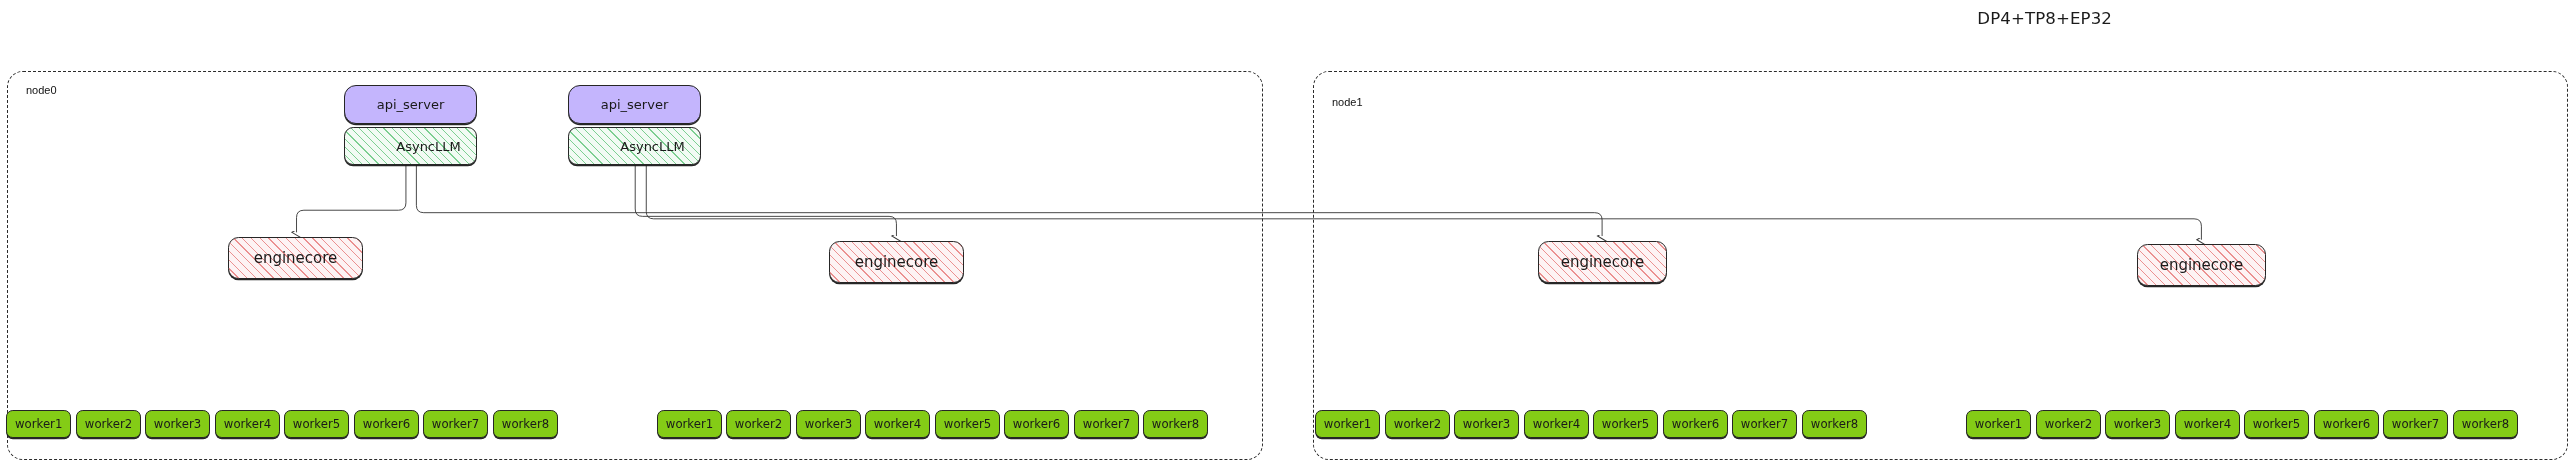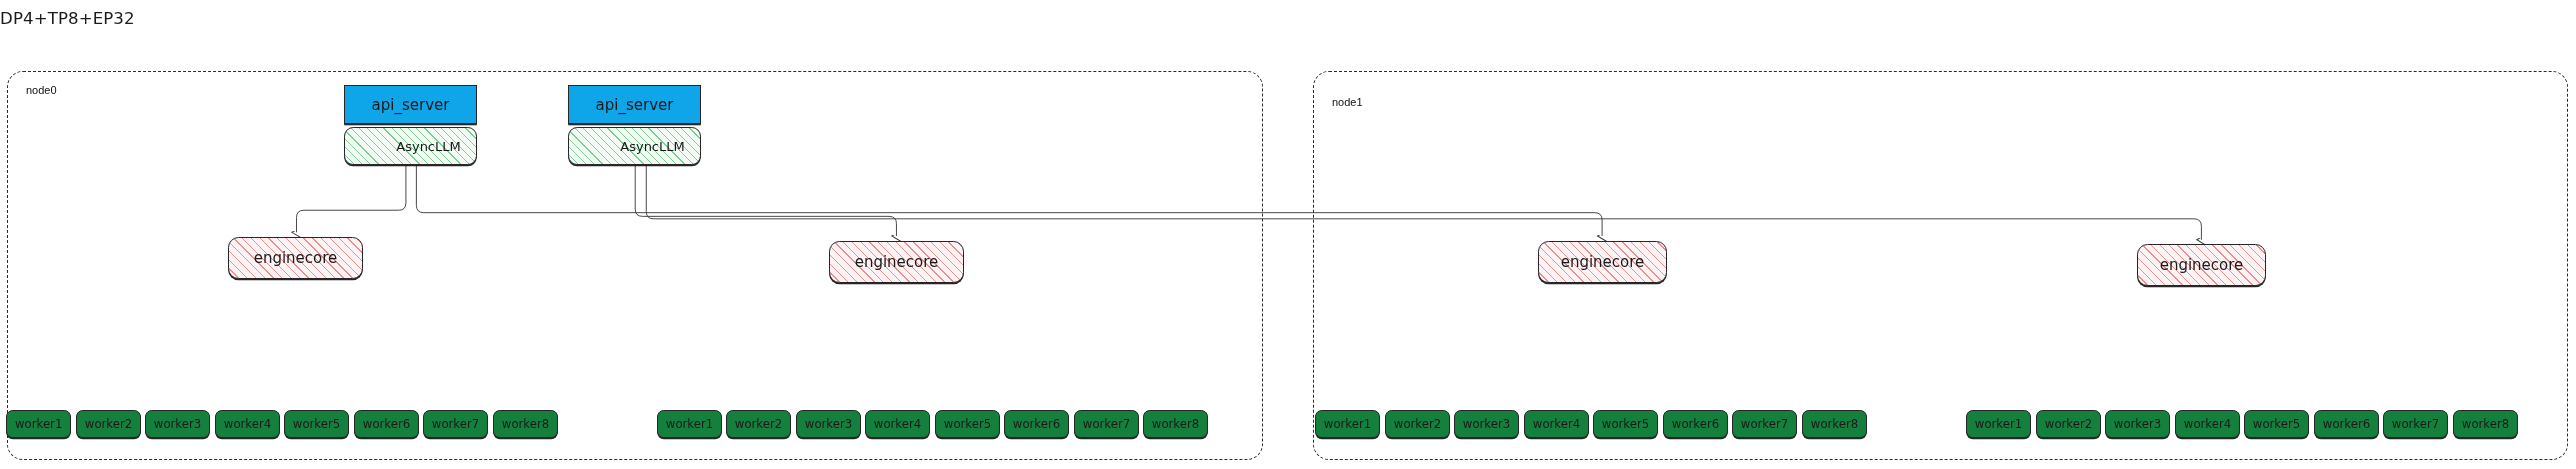--- a/index.html
+++ b/index.html
@@ -3,21 +3,21 @@
 <meta charset="utf-8">
 <style>
   html,body{margin:0;padding:0;background:#ffffff;}
   body{width:2576px;height:469px;position:relative;overflow:hidden;
        font-family:"DejaVu Sans",sans-serif;}
 
   #stage{position:absolute;left:0;top:0;width:2576px;height:469px;}
 
   
   .title{
-    position:absolute;left:0;top:8.6px;width:2112px;text-align:left;
+    position:absolute;left:0;top:8.6px;width:2112px;text-align:right;
     font-family:"DejaVu Sans",sans-serif;
     font-size:16.6px;color:#1b1b1b;letter-spacing:0.1px;
   }
 
   
   .node-box{
     position:absolute;
     border:1.4px dashed #2b2b2b;
     border-radius:16px;
     background:transparent;
@@ -36,23 +36,23 @@
     border:1.4px solid #262626;
     border-radius:8px;
     display:flex;align-items:center;justify-content:center;
     color:#1a1a1a;
     background:#ffffff;
     box-shadow:0 1.5px 0 -0.2px rgba(20,20,20,.92);
     white-space:nowrap;
   }
 
   .nd.api{
-    border-radius:0;
-    font-size:15px;
-    background:#0ea5e9;
+    border-radius:12px;
+    font-size:13px;
+    background:#c4b5fd;
   }
 
   
   .nd.async{
     border-radius:9.2px;
     font-size:13px;
     background-color:#f2fbf4;
     background-image:repeating-linear-gradient(
         45deg,
         rgba(104,199,128,.85) 0px,
@@ -71,21 +71,21 @@
         45deg,
         rgba(231,120,120,.80) 0px,
         rgba(231,120,120,.80) 0.9px,
         rgba(0,0,0,0)         0.9px,
         rgba(0,0,0,0)         6.2px);
   }
 
   .nd.worker{
     border-radius:6.8px;
     font-size:11.7px;
-    background:#15803d;
+    background:#84cc16;
     box-shadow:0 1.4px 0 -0.2px rgba(20,20,20,.92);
   }
 
   
   #edges{position:absolute;left:0;top:0;width:2576px;height:469px;pointer-events:none;}
 </style>
 </head>
 <body>
 
 <div id="stage">

